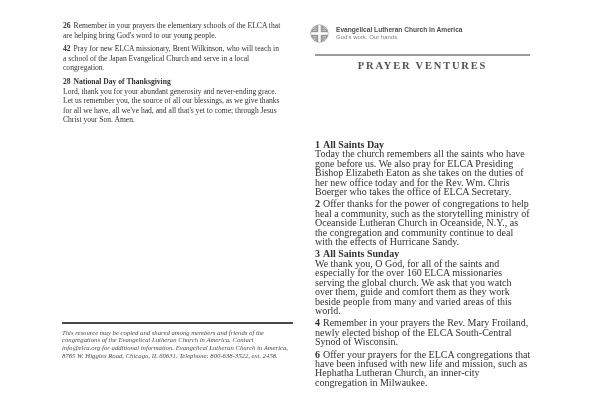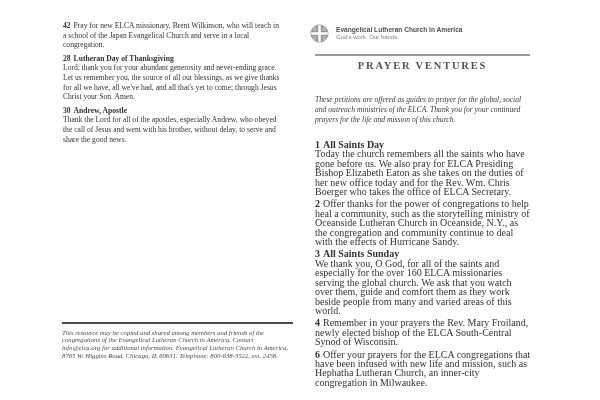--- a/index.html
+++ b/index.html
@@ -66,35 +66,34 @@
   }
   .right-col .entry { margin-bottom: 3px; }
 </style>
 </head>
 <body>
 
 <div class="sheet">
 
   <div class="left-col">
 
+    <div class="entry">
+      <p><span class="num">26</span><span>Remember in your prayers the elementary schools of the ELCA that are helping bring God's word to our young people.</span></p>
+    </div>
 
     <div class="entry">
       <p><span class="num">42</span><span>Pray for new ELCA missionary, Brent Wilkinson, who will teach in a school of the Japan Evangelical Church and serve in a local congregation.</span></p>
     </div>
 
     <div class="entry">
-      <p class="head"><span class="num">28</span><span>Lutheran Day of Thanksgiving</span></p>
+      <p class="head"><span class="num">28</span><span>National Day of Thanksgiving</span></p>
       <p>Lord, thank you for your abundant generosity and never-ending grace. Let us remember you, the source of all our blessings, as we give thanks for all we have, all we've had, and all that's yet to come; through Jesus Christ your Son. Amen.</p>
     </div>
 
 
-    <div class="entry">
-      <p class="head"><span class="num">30</span><span>Andrew, Apostle</span></p>
-      <p>Thank the Lord for all of the apostles, especially Andrew, who obeyed the call of Jesus and went with his brother, without delay, to serve and share the good news.</p>
-    </div>
 
   </div>
 
   <div class="footer-block">
     <div class="footer-rule"></div>
     <p class="footer-text">This resource may be copied and shared among members and friends of the congregations of the Evangelical Lutheran Church in America. Contact info@elca.org for additional information. Evangelical Lutheran Church in America, 8765 W. Higgins Road, Chicago, IL 60631. Telephone: 800-638-3522, ext. 2458.</p>
   </div>
 
   <div class="org-header">
     <svg class="org-logo" viewBox="0 0 38 38" xmlns="http://www.w3.org/2000/svg" aria-hidden="true">
@@ -134,21 +133,20 @@
       <div class="org-name">Evangelical Lutheran Church in America</div>
       <div class="org-tagline">God's work. Our hands.</div>
     </div>
   </div>
 
   <div class="header-rule"></div>
 
   <div class="doc-title">PRAYER VENTURES</div>
 
 
-  <p class="intro">These petitions are offered as guides to prayer for the global, social and outreach ministries of the ELCA.  Thank you for your continued prayers for the life and mission of this church.</p>
 
   <div class="right-col">
 
     <div class="entry">
       <p class="head"><span class="num">1</span><span>All Saints Day</span></p>
       <p>Today the church remembers all the saints who have gone before us. We also pray for ELCA Presiding Bishop Elizabeth Eaton as she takes on the duties of her new office today and for the Rev. Wm. Chris Boerger who takes the office of ELCA Secretary.</p>
     </div>
 
     <div class="entry">
       <p><span class="num">2</span><span>Offer thanks for the power of congregations to help heal a community, such as the storytelling ministry of Oceanside Lutheran Church in Oceanside, N.Y., as the congregation and community continue to deal with the effects of Hurricane Sandy.</span></p>

